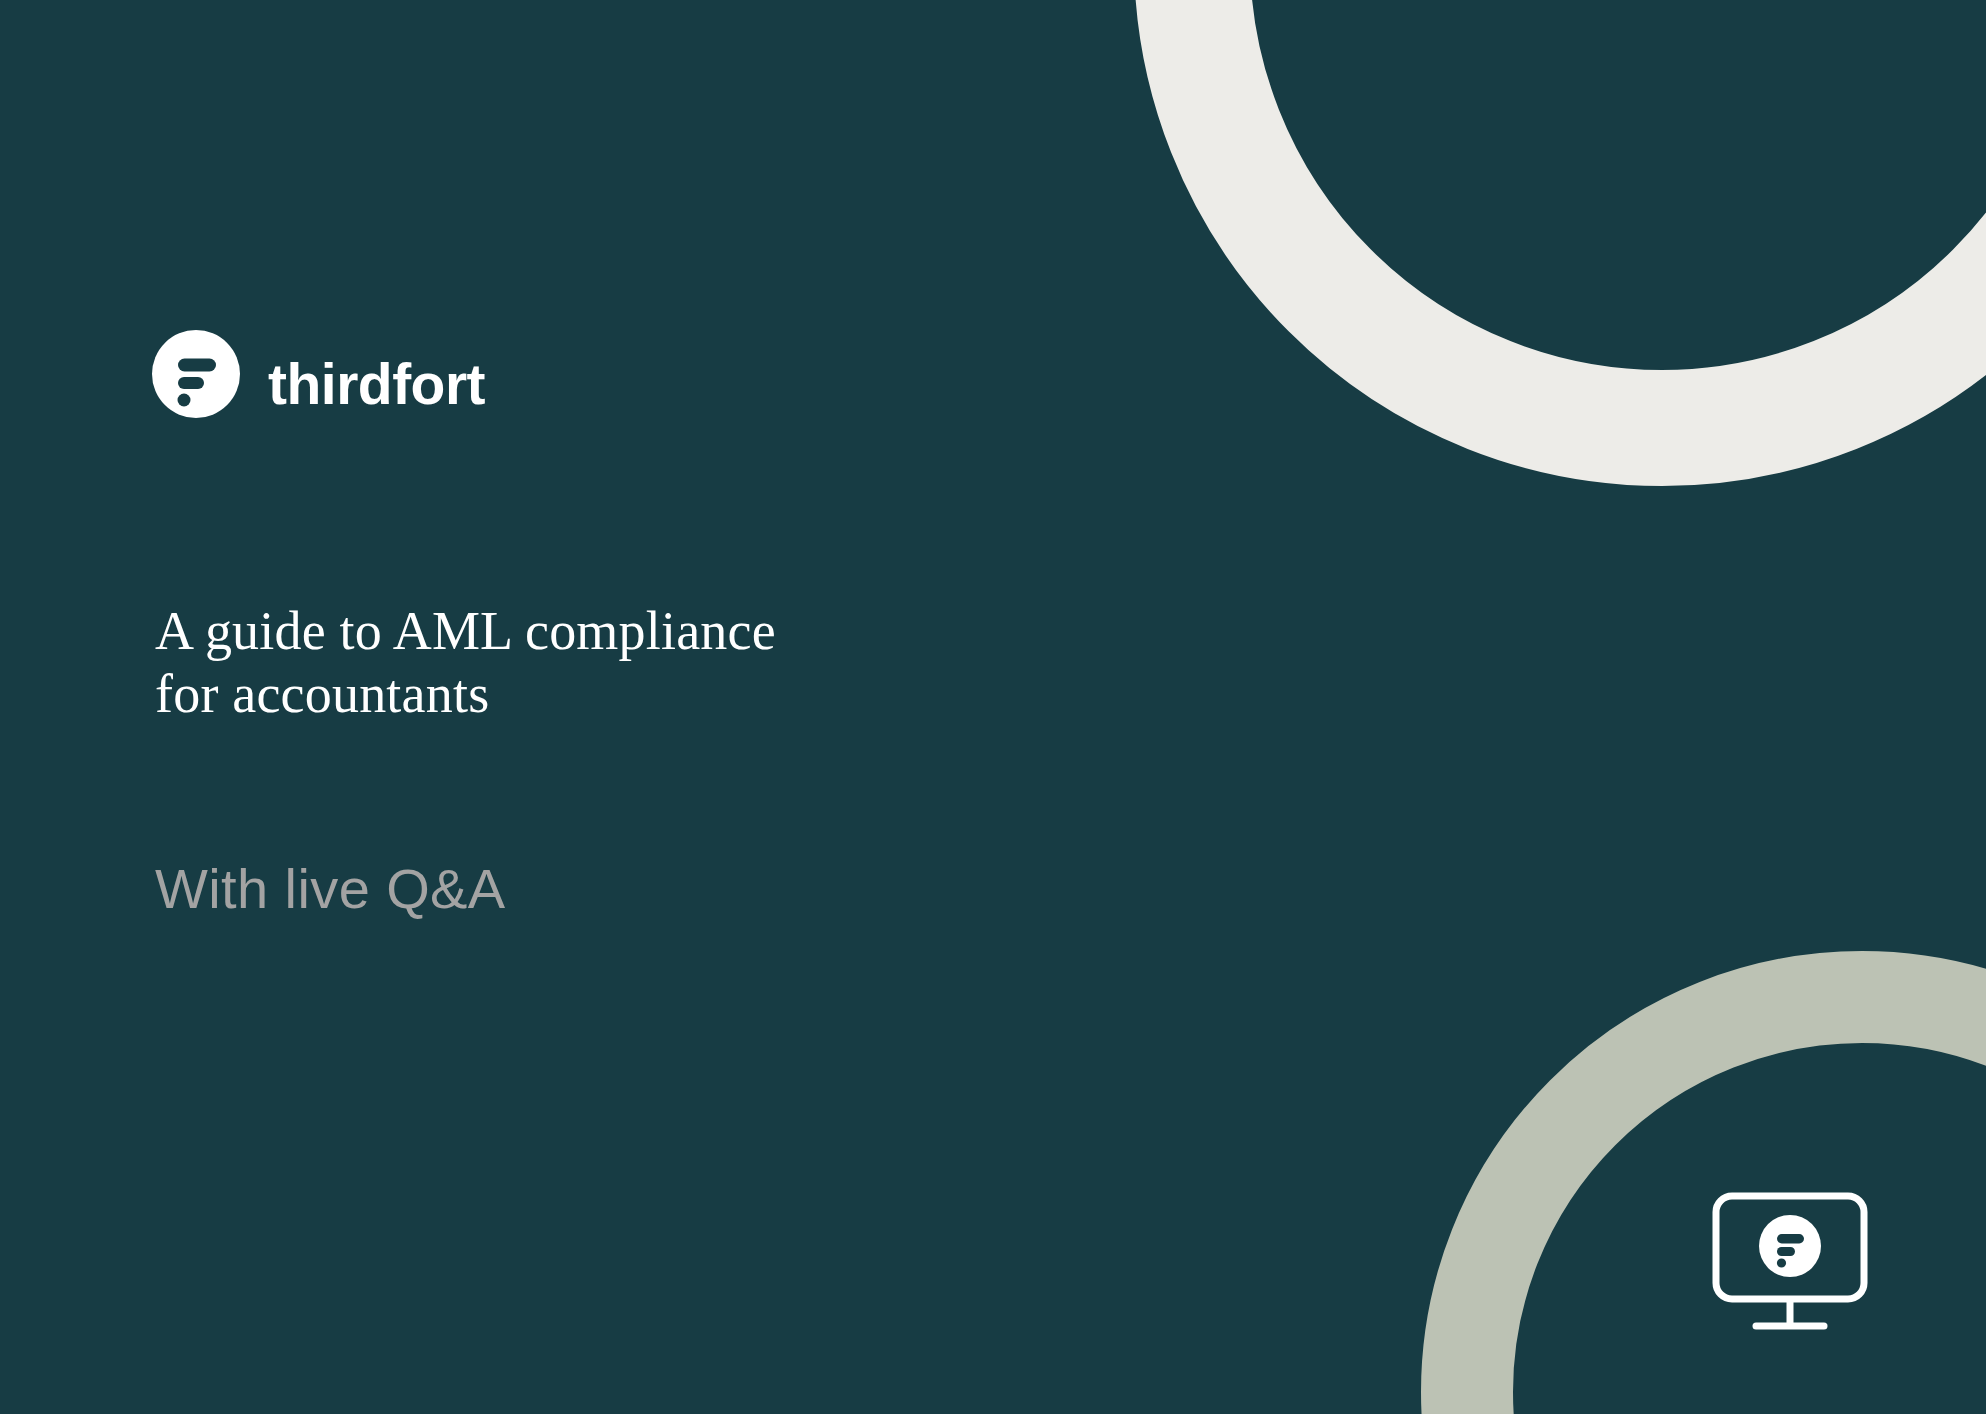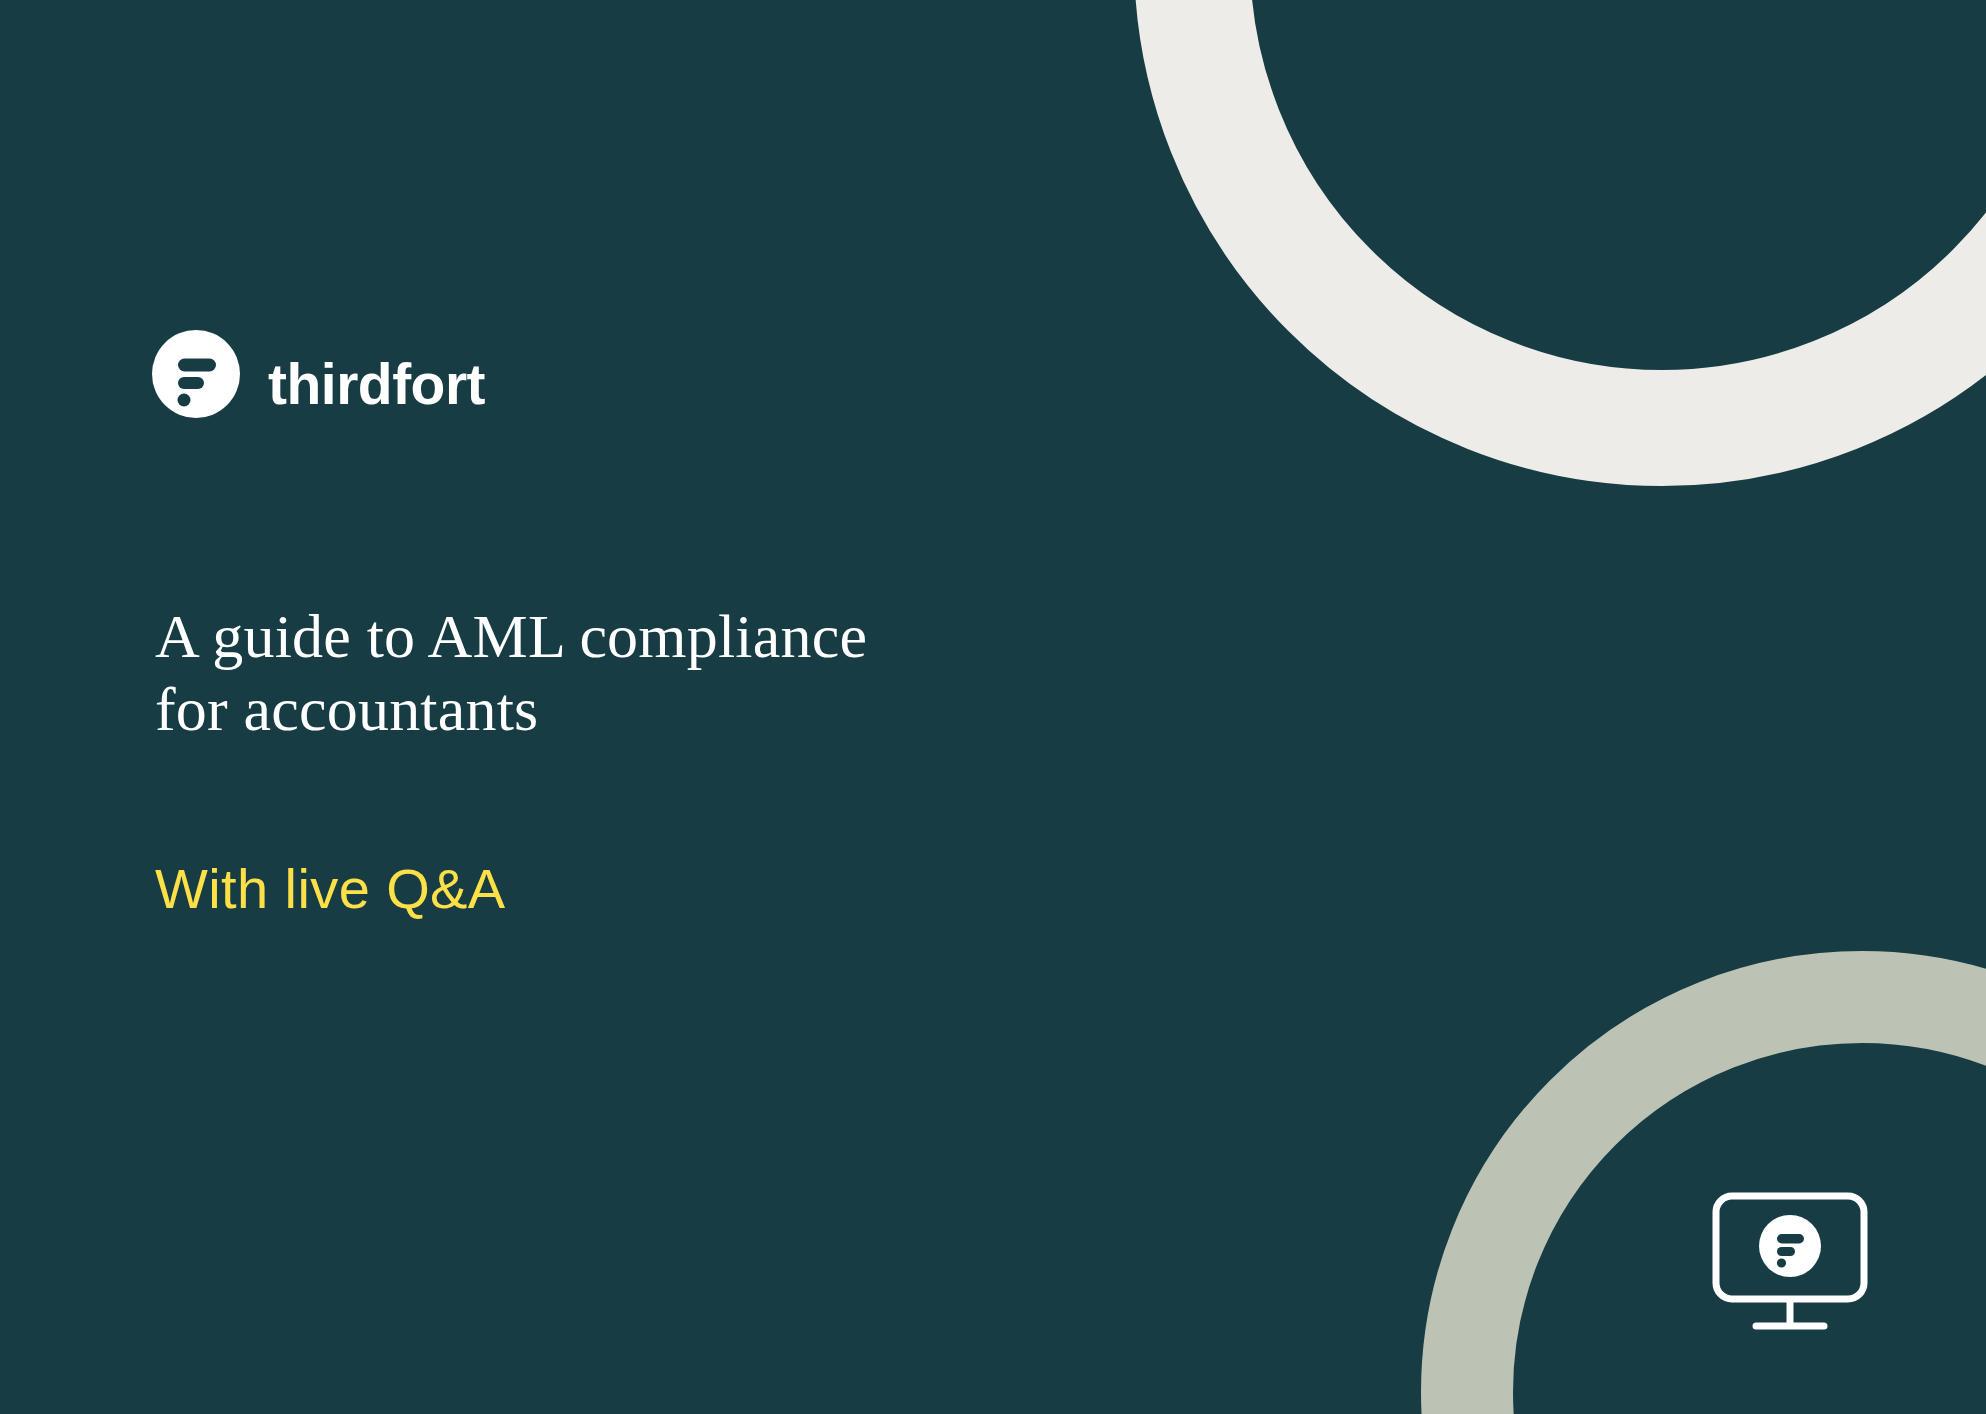--- a/index.html
+++ b/index.html
@@ -55,32 +55,32 @@
   
   .headline {
     position: absolute;
     left: 155px;
     top: 600px;
     width: 1000px;
     margin: 0;
     color: #FFFFFF;
     font-family: "Liberation Serif", "DejaVu Serif", serif;
     font-weight: 400;
-    font-size: 62px;
+    font-size: 54px;
     line-height: 1.17;
     letter-spacing: 0.2px;
     white-space: pre-line;
   }
 
   .subhead {
     position: absolute;
     left: 155px;
     top: 858px;
     margin: 0;
-    color: #fde047;
+    color: #a3a3a3;
     font-family: "Liberation Sans", sans-serif;
     font-weight: 300;
     font-size: 56px;
     line-height: 1.1;
     letter-spacing: 0.4px;
   }
 
   
   .webinar-icon {
     position: absolute;

